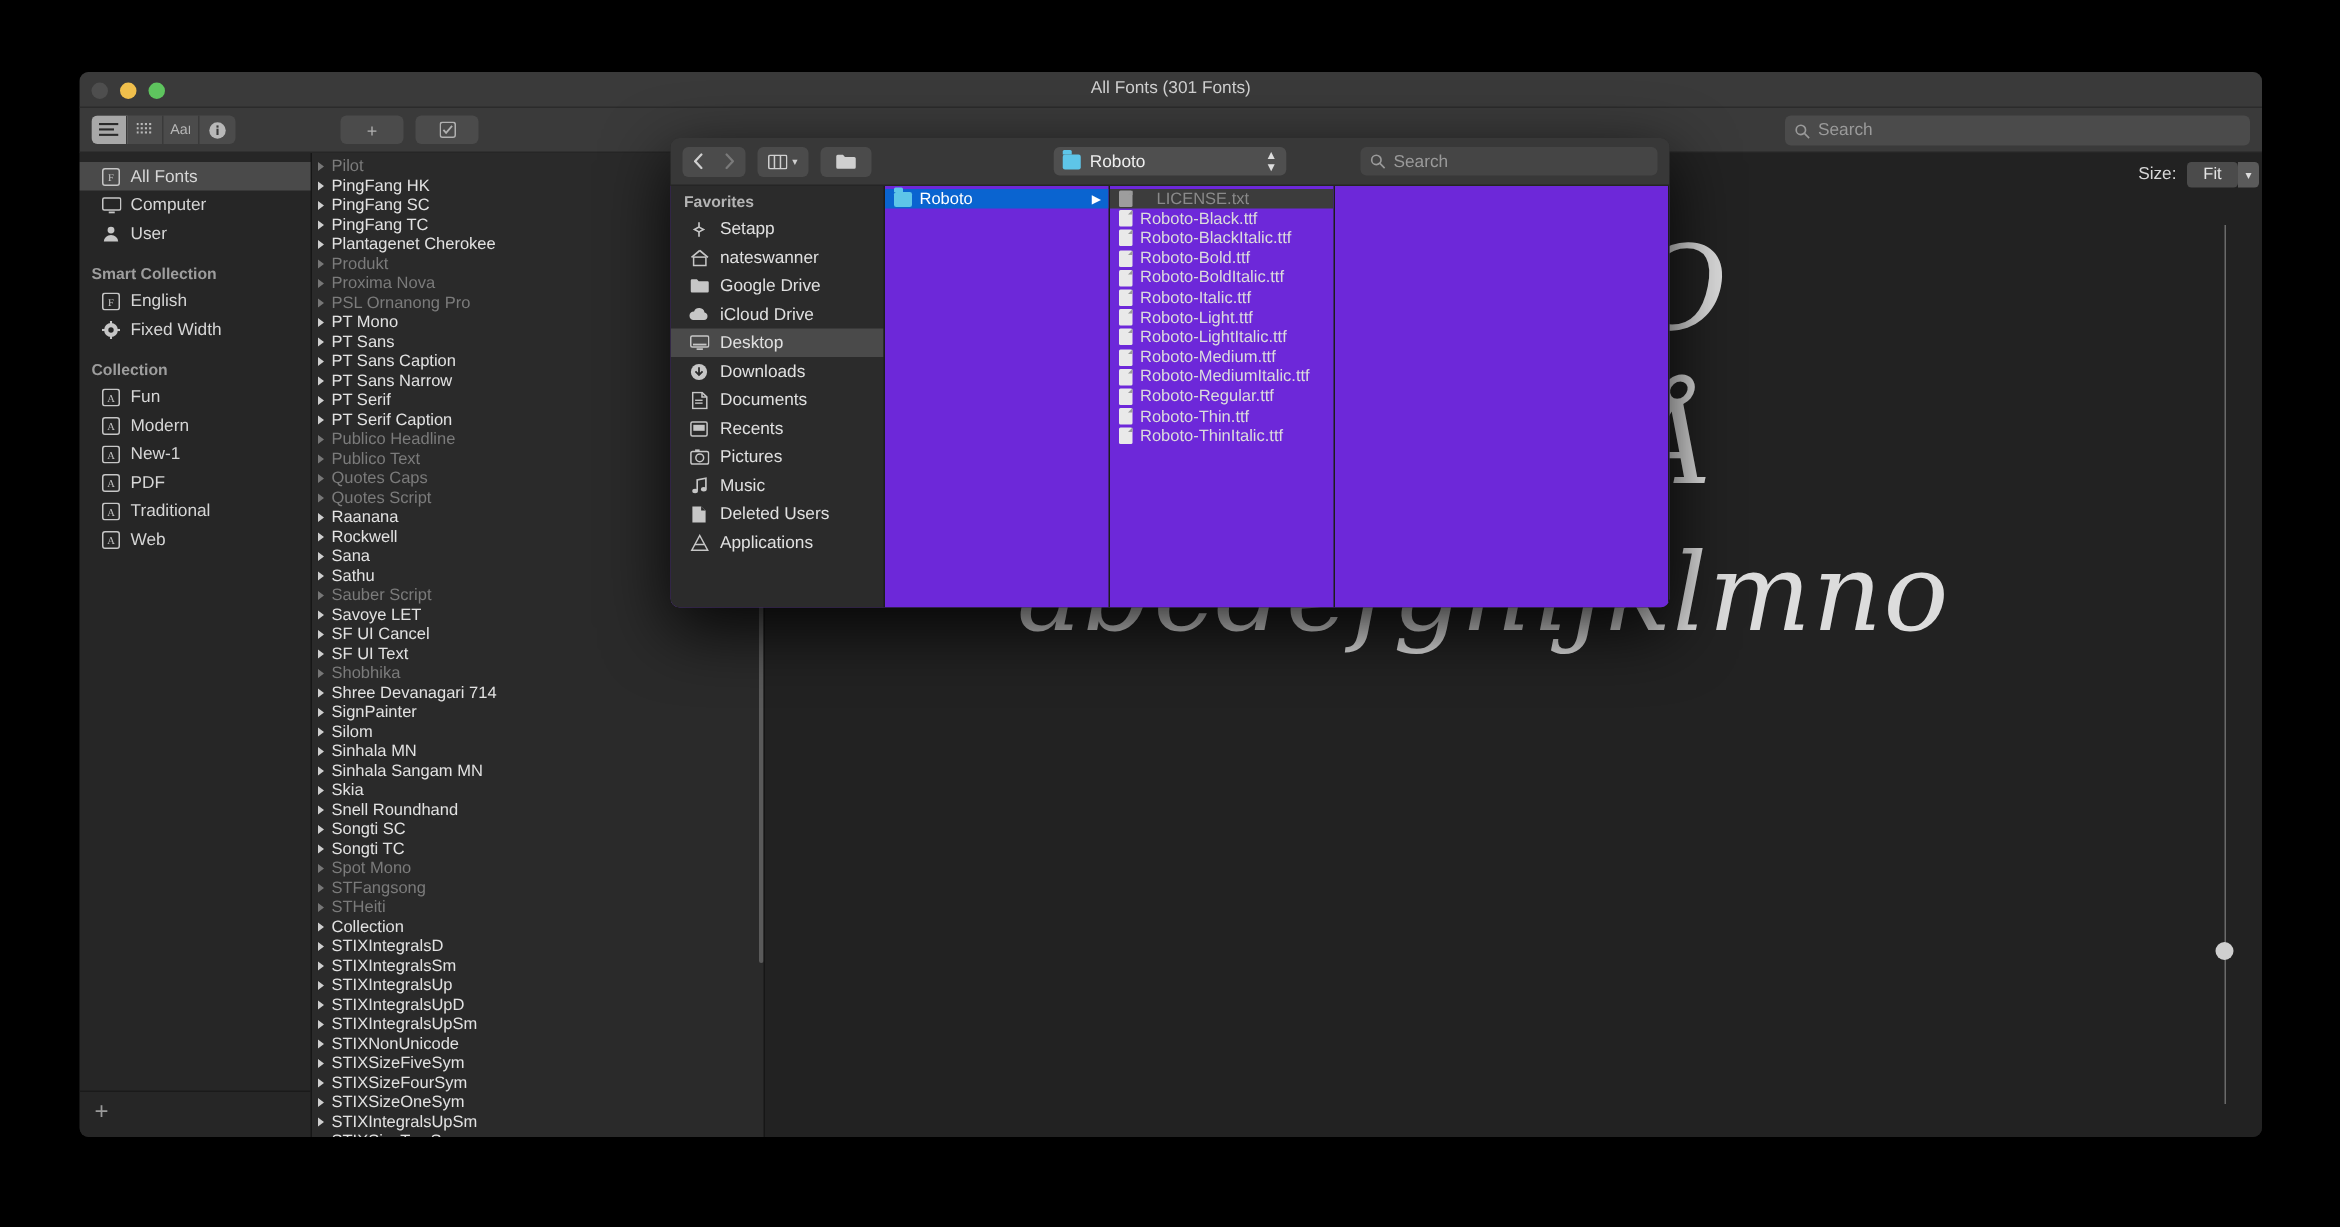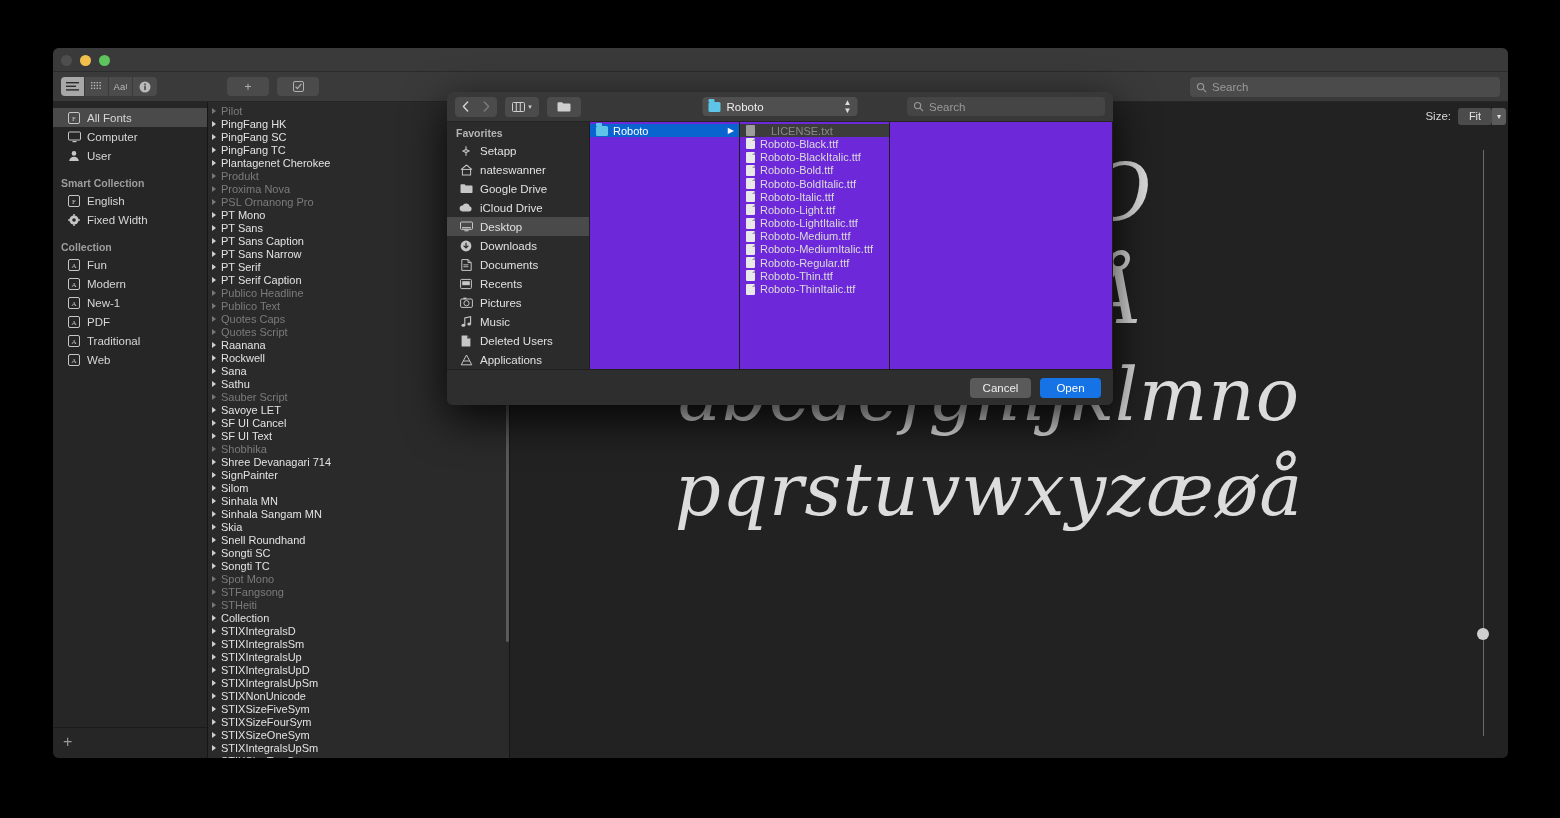--- a/index.html
+++ b/index.html
@@ -320,20 +320,21 @@
 <div class="desktop">
 
   <div class="window">
 
     <div class="titlebar">
       <div class="traffic">
         <span class="dot red"></span>
         <span class="dot yellow"></span>
         <span class="dot green"></span>
       </div>
+      <div class="win-title">All Fonts (301 Fonts)</div>
     </div>
 
     <div class="toolbar">
       <div class="seg">
         <div class="active">
           <svg width="13" height="9" viewBox="0 0 13 9">
               <rect y="0" width="13" height="1.4" fill="currentColor"></rect>
               <rect y="3.6" width="10" height="1.4" fill="currentColor"></rect>
               <rect y="7.2" width="13" height="1.4" fill="currentColor"></rect>
             </svg>
@@ -722,21 +723,20 @@
           <span>Size:</span>
           <span class="size-select">
             <span>Fit</span>
             <span class="size-chev">▾</span>
           </span>
         </div>
         <div class="specimen">
           <div class="spec-line">KLMNO</div>
           <div class="spec-line">YZÆØÅ</div>
           <div class="spec-line lc">abcdefghijklmno</div>
-          <div class="spec-line lc">pqrstuvwxyzæøå</div>
         </div>
         <div class="size-slider">
           <div class="track"></div>
           <div class="knob"></div>
         </div>
       </div>
 
     </div>
   </div>
 
@@ -963,19 +963,15 @@
             </div>
             <div class="col-row">
               <span class="doc-ic"></span>
               <span>Roboto-ThinItalic.ttf</span>
             </div>
           </div>
       </div>
       <div class="col col3"></div>
     </div>
 
-    <div class="dlg-footer">
-      <div class="fbtn cancel">Cancel</div>
-      <div class="fbtn open">Open</div>
-    </div>
   </div>
 
 </div>
 
 </body></html>

